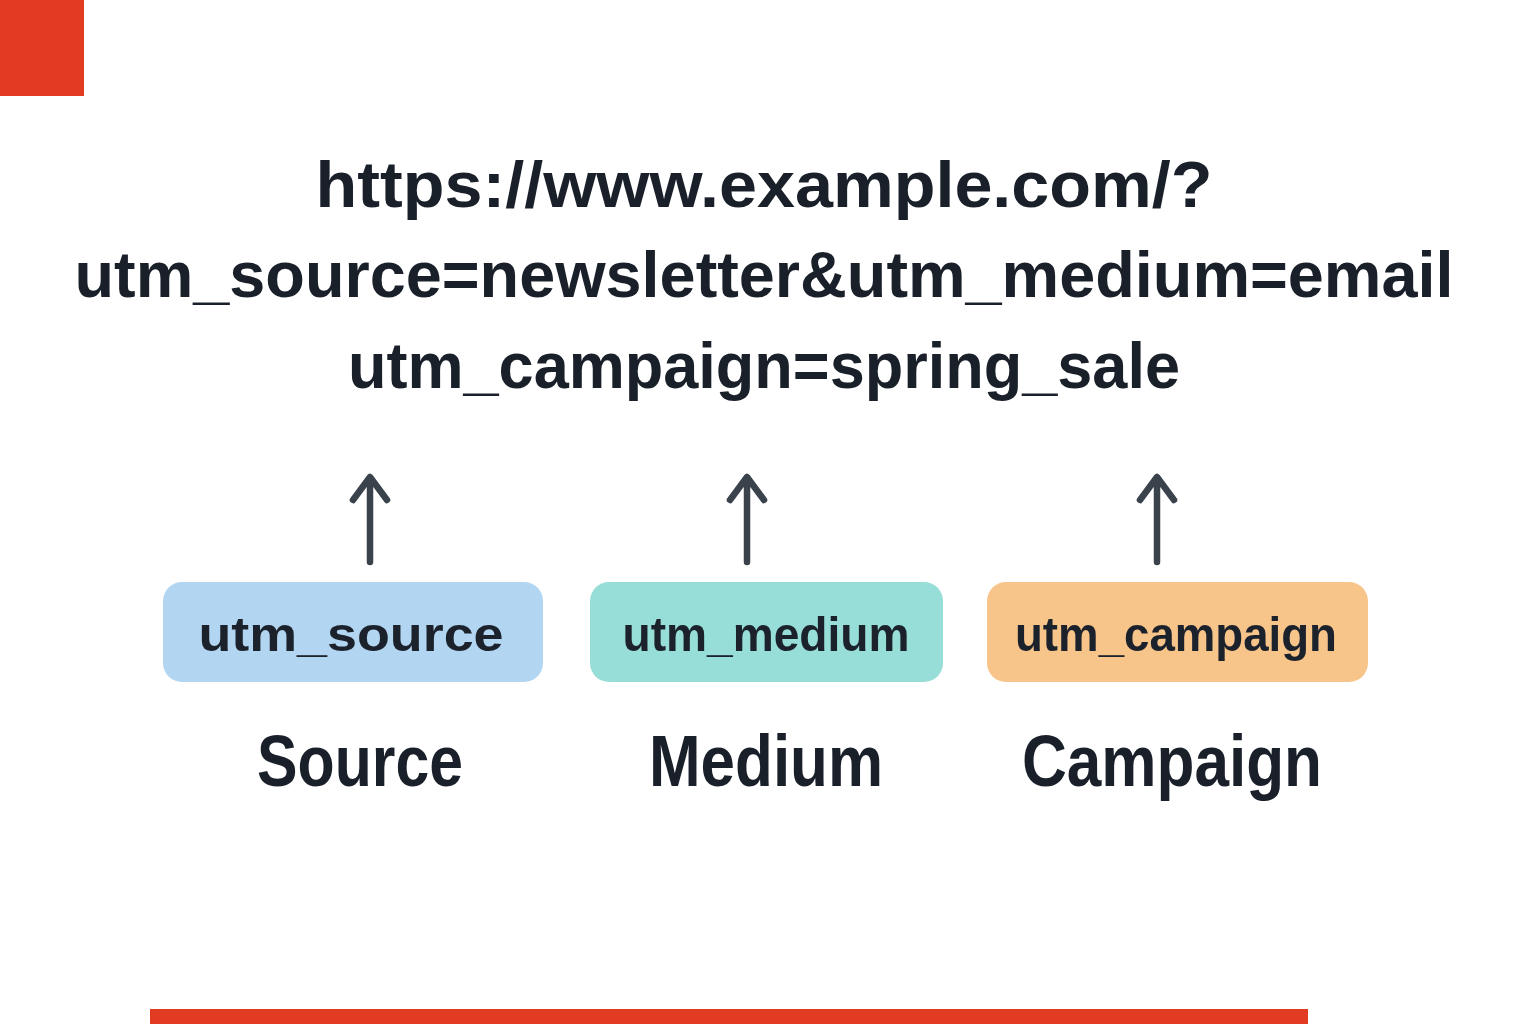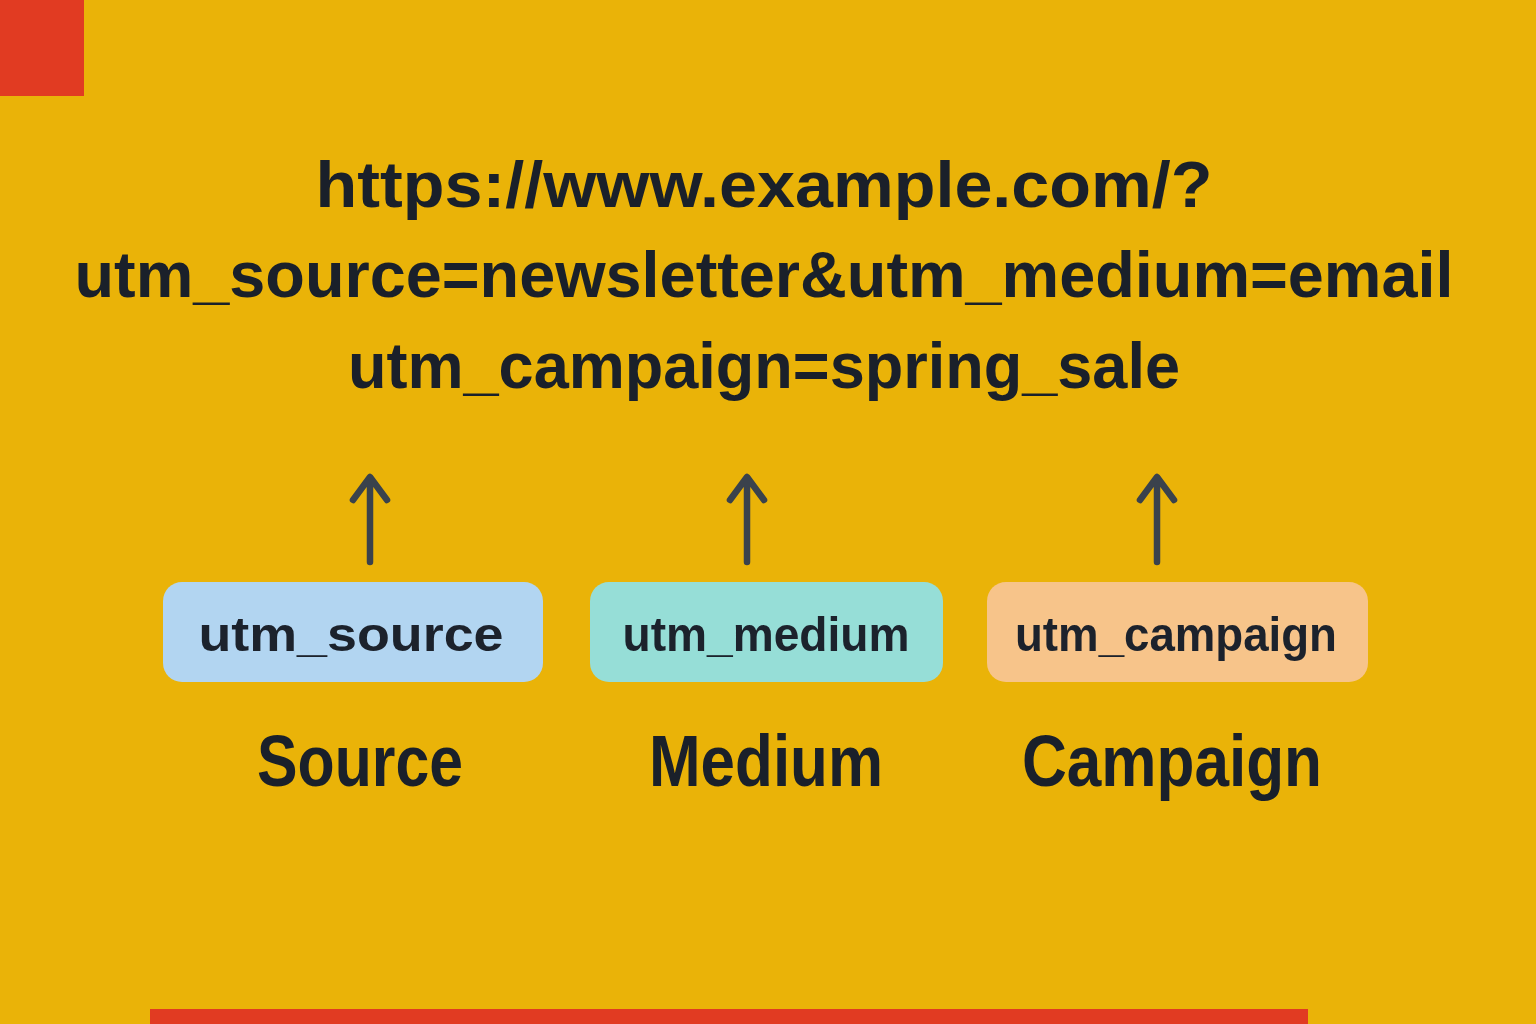--- a/index.html
+++ b/index.html
@@ -3,21 +3,21 @@
 <meta charset="utf-8">
 <style>
   html, body { margin: 0; padding: 0; }
   body { background: #e9e7e1; font-family: "Liberation Sans", "DejaVu Sans", sans-serif; }
 
   .stage {
     position: relative;
     width: 1536px;
     height: 1024px;
     margin: 0 auto;
-    background: #eab308;
+    background: #ffffff;
     overflow: hidden;
   }
 
   .diagram-svg {
     position: absolute;
     inset: 0;
     width: 100%;
     height: 100%;
     display: block;
   }

